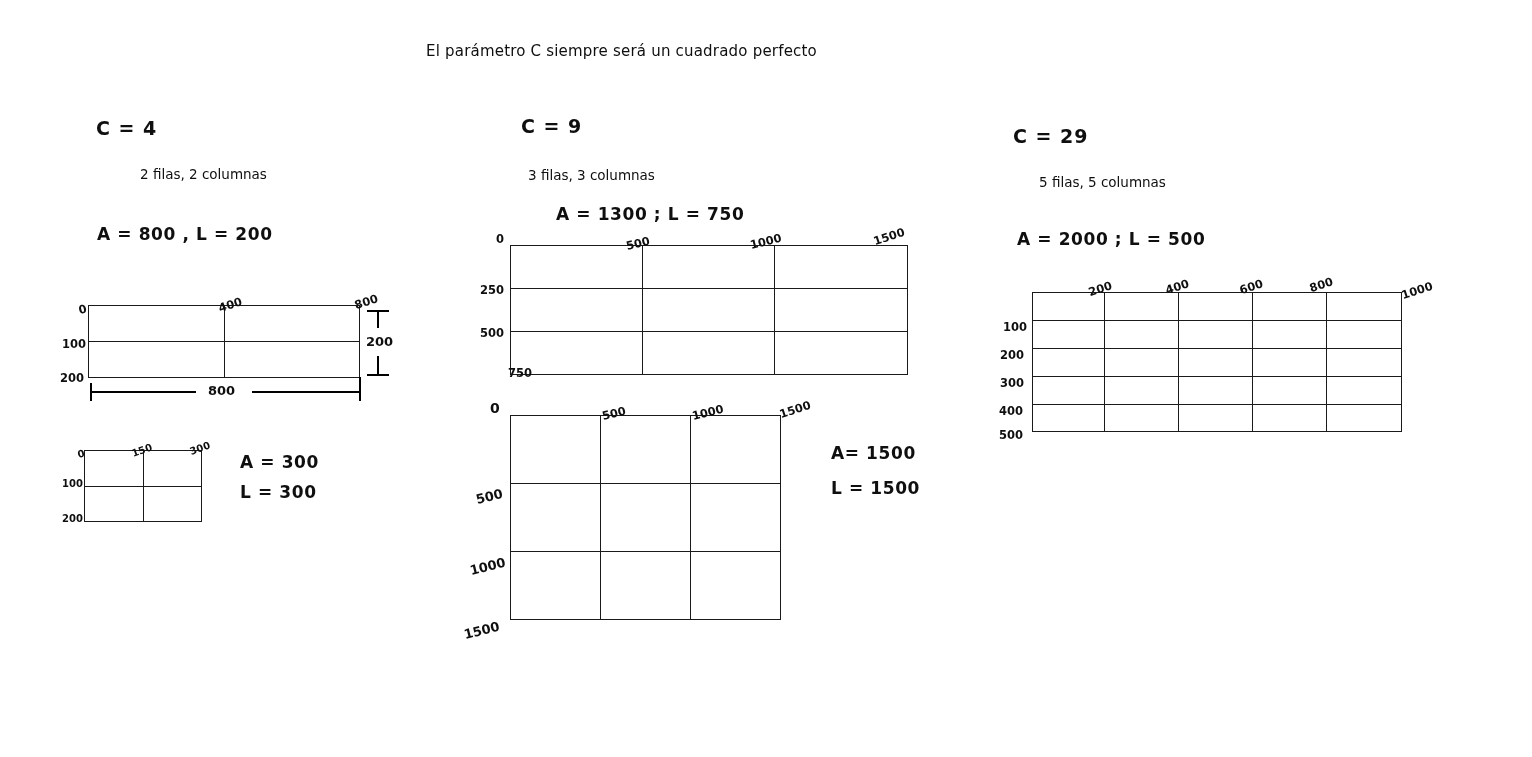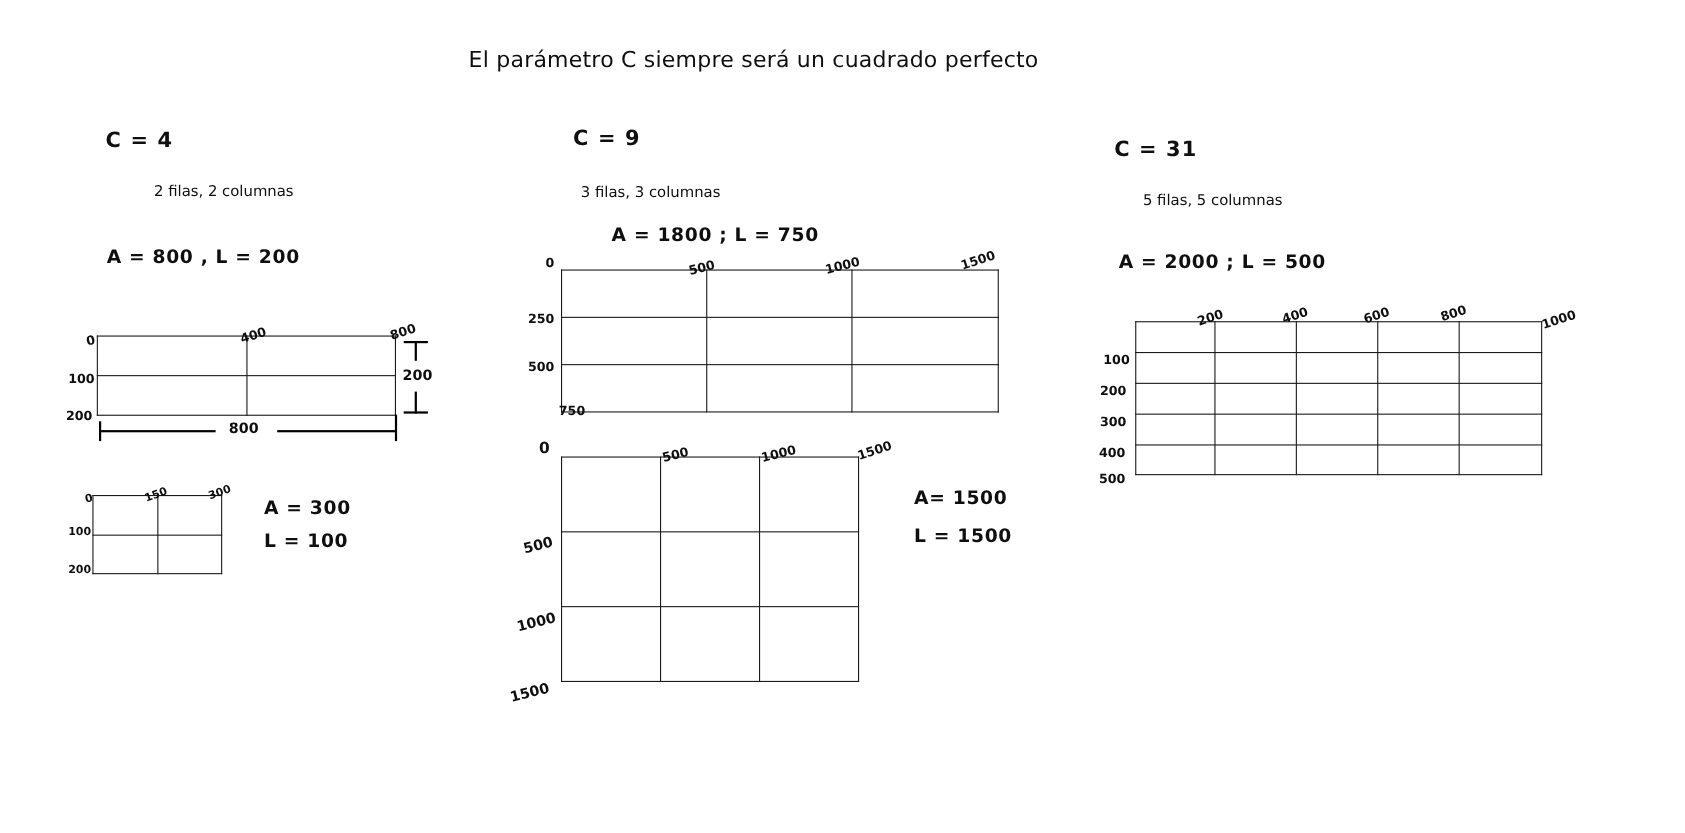--- a/index.html
+++ b/index.html
@@ -18,21 +18,21 @@
     overflow: hidden;
     background: #ffffff;
   }
   .abs { position: absolute; }
   .hand {
     font-family: "DejaVu Sans", sans-serif;
     color: #0f0f0f;
     white-space: nowrap;
   }
   .title-top {
-    font-size: 20px;
+    font-size: 15px;
     letter-spacing: 0.2px;
   }
   .case-title {
     font-size: 19px;
     font-weight: 600;
     letter-spacing: 1px;
   }
   .case-sub {
     font-size: 13.5px;
   }
@@ -121,25 +121,25 @@
     <div class="ln gline-v" style="left:59px;  height:72px;"></div>
     <div class="ln gline-v" style="left:117px; height:72px;"></div>
   </div>
   <div class="abs hand tick-sm rot-14" style="left:79px;  top:449px;">0</div>
   <div class="abs hand tick-sm rot-20" style="left:134px; top:448px;">150</div>
   <div class="abs hand tick-sm rot-20" style="left:192px; top:446px;">300</div>
   <div class="abs hand tick-sm" style="left:62px; top:478px;">100</div>
   <div class="abs hand tick-sm" style="left:62px; top:513px;">200</div>
 
   <div class="abs hand al-label" style="left:240px; top:452px;">A = 300</div>
-  <div class="abs hand al-label" style="left:240px; top:482px;">L = 100</div>
+  <div class="abs hand al-label" style="left:240px; top:482px;">L = 300</div>
 
   <div class="abs hand case-title" style="left:521px; top:115px;">C = 9</div>
   <div class="abs hand case-sub" style="left:528px; top:167px;">3 filas, 3 columnas</div>
-  <div class="abs hand al-label" style="left:556px; top:204px;">A = 1800 ;  L = 750</div>
+  <div class="abs hand al-label" style="left:556px; top:204px;">A = 1300 ;  L = 750</div>
 
   <div class="grid" style="left:510px; top:245px; width:398px; height:130px;">
     <div class="ln gline-h gline-strong" style="top:0px;   width:398px;"></div>
     <div class="ln gline-h" style="top:43px;  width:398px;"></div>
     <div class="ln gline-h" style="top:86px;  width:398px;"></div>
     <div class="ln gline-h" style="top:129px; width:398px;"></div>
     <div class="ln gline-v gline-strong" style="left:0px;   height:130px;"></div>
     <div class="ln gline-v gline-strong" style="left:132px; height:130px;"></div>
     <div class="ln gline-v gline-strong" style="left:264px; height:130px;"></div>
     <div class="ln gline-v" style="left:397px; height:130px;"></div>
@@ -166,21 +166,21 @@
   <div class="abs hand tick rot-14" style="left:604px; top:409px;">500</div>
   <div class="abs hand tick rot-14" style="left:694px; top:409px;">1000</div>
   <div class="abs hand tick rot-18" style="left:782px; top:407px;">1500</div>
   <div class="abs hand tick rot-14" style="left:478px; top:492px; font-size:13px;">500</div>
   <div class="abs hand tick rot-14" style="left:472px; top:563px; font-size:13px;">1000</div>
   <div class="abs hand tick rot-14" style="left:466px; top:627px; font-size:13px;">1500</div>
 
   <div class="abs hand al-label" style="left:831px; top:443px;">A= 1500</div>
   <div class="abs hand al-label" style="left:831px; top:478px;">L = 1500</div>
 
-  <div class="abs hand case-title" style="left:1013px; top:125px;">C = 31</div>
+  <div class="abs hand case-title" style="left:1013px; top:125px;">C = 29</div>
   <div class="abs hand case-sub" style="left:1039px; top:174px;">5 filas, 5 columnas</div>
   <div class="abs hand al-label" style="left:1017px; top:229px;">A = 2000  ;   L = 500</div>
 
   <div class="grid" style="left:1032px; top:292px; width:370px; height:140px;">
     <div class="ln gline-h" style="top:0px;   width:370px;"></div>
     <div class="ln gline-h" style="top:28px;  width:370px;"></div>
     <div class="ln gline-h" style="top:56px;  width:370px;"></div>
     <div class="ln gline-h" style="top:84px;  width:370px;"></div>
     <div class="ln gline-h" style="top:112px; width:370px;"></div>
     <div class="ln gline-h" style="top:139px; width:370px;"></div>

